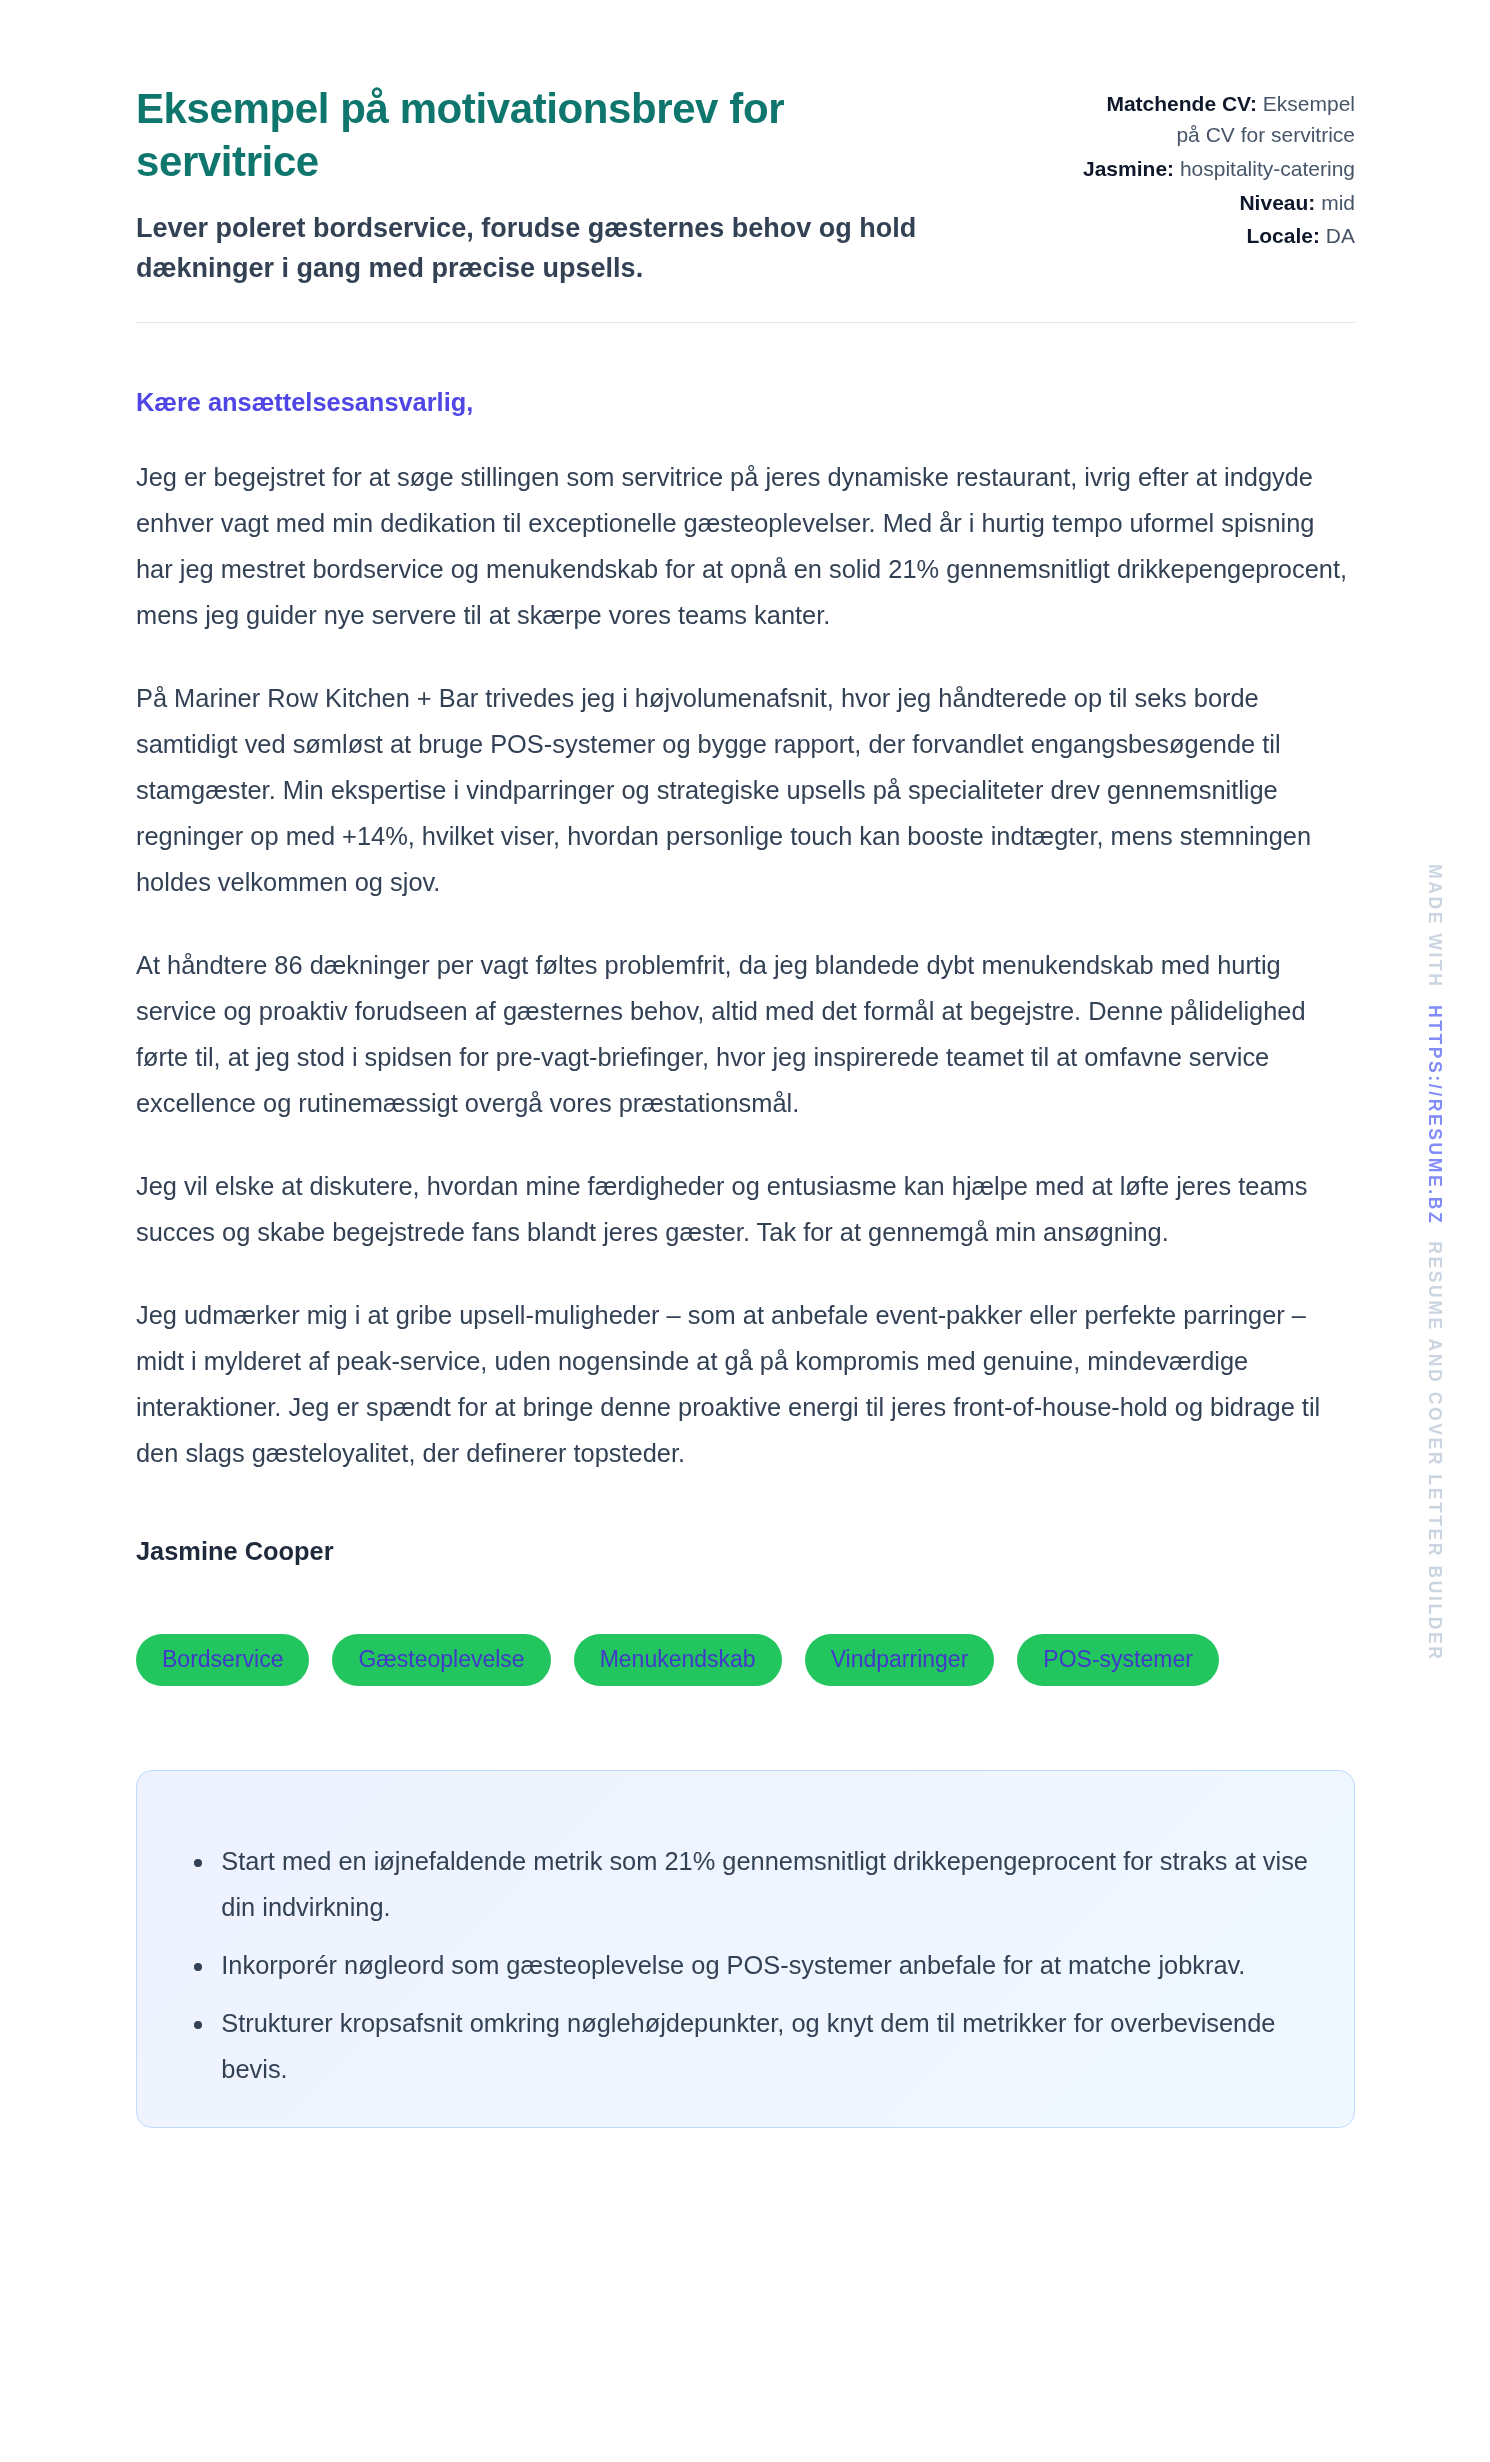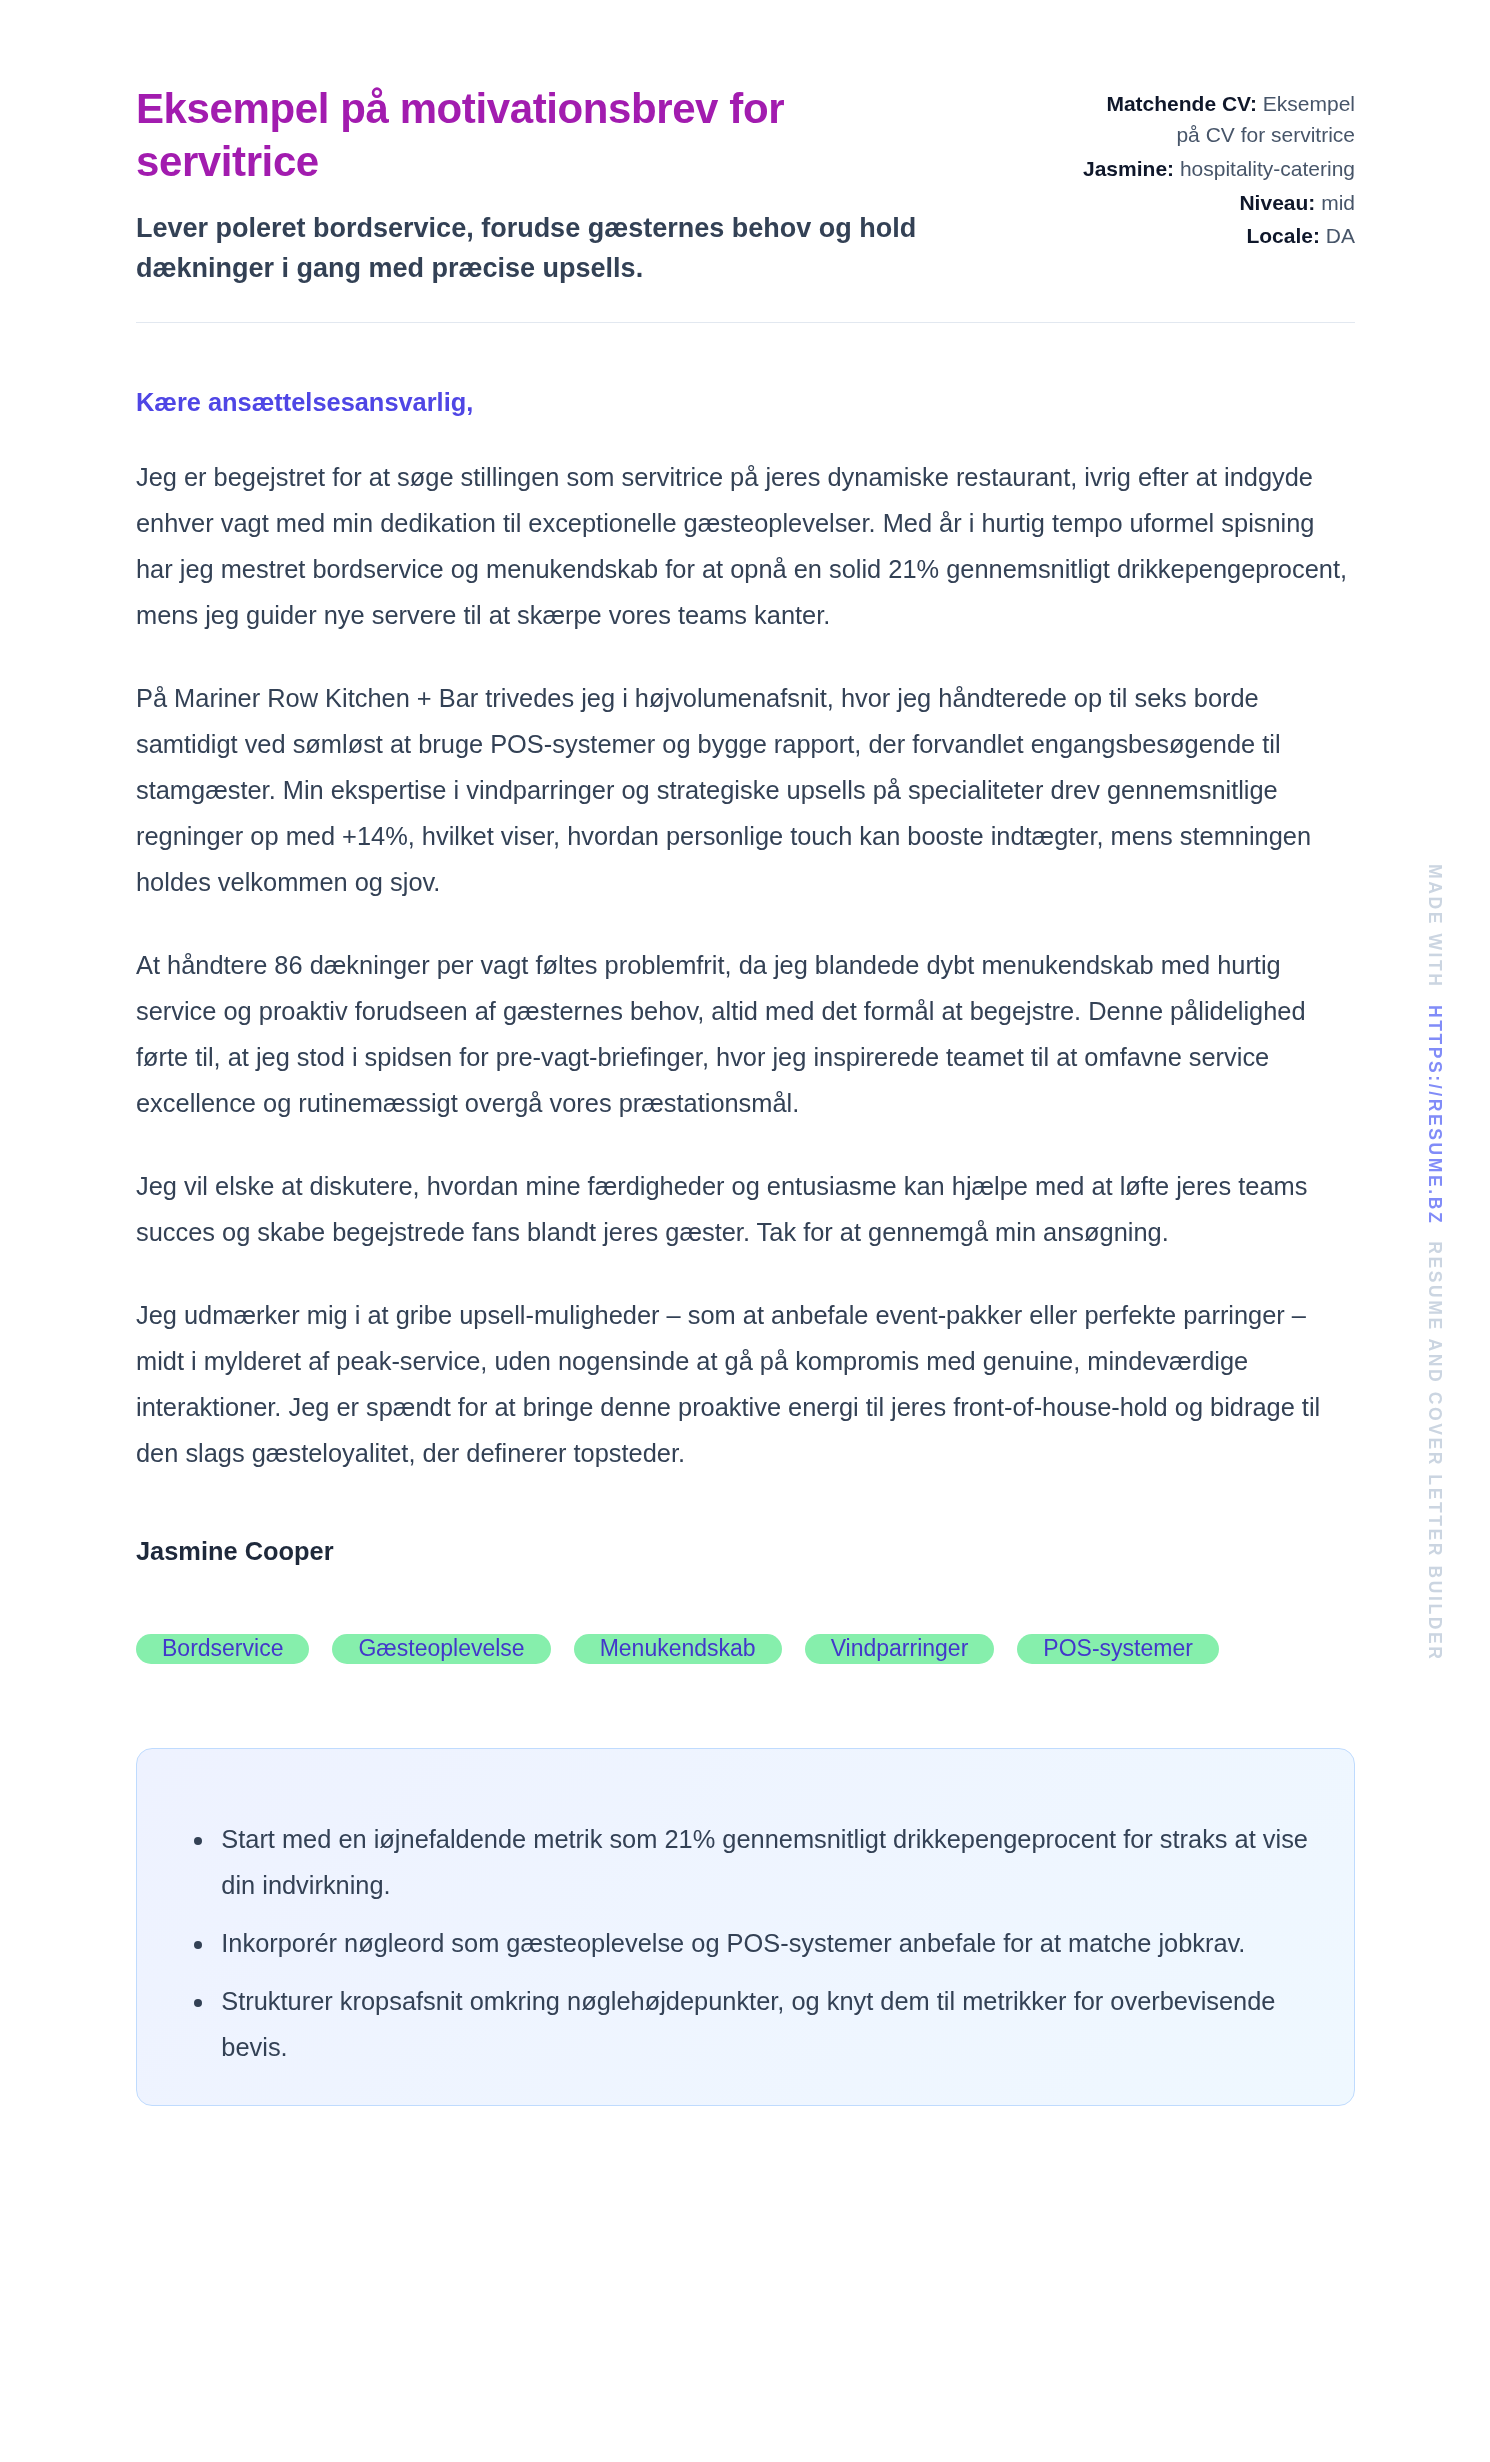--- a/index.html
+++ b/index.html
@@ -12,21 +12,21 @@
     color: #334155;
     position: relative;
   }
   .page { padding: 83px 136px 53px 136px; }
 
   .header { display: flex; justify-content: space-between; align-items: flex-start; }
   .header-left { max-width: 877px; }
   .title {
     margin: 0; max-width: 807px;
     font-size: 42px; line-height: 1.25; font-weight: bold;
-    color: #a21caf; letter-spacing: -0.4px;
+    color: #0f766e; letter-spacing: -0.4px;
   }
   .subtitle {
     margin: 21px 0 0 0; max-width: 868px;
     font-size: 27px; line-height: 1.48; font-weight: bold;
     color: #334155;
   }
   .meta {
     width: 274px; flex: none; text-align: right; padding-top: 5.3px;
     font-size: 21px; line-height: 1.48; color: #475569;
   }
@@ -36,23 +36,23 @@
   .divider { border: none; border-top: 1.8px solid #e2e8f0; margin: 33px 0 0 0; }
 
   .greeting { margin: 65px 0 0 0; font-size: 25.4px; font-weight: bold; color: #4f46e5; }
   .para { margin: 37px 0 0 0; font-size: 25.4px; line-height: 46px; color: #334155; max-width: 1221px; }
 
   .sig-name { margin: 61px 0 0 0; font-size: 25.4px; font-weight: bold; color: #1e293b; }
   .sig-title { margin: 19.3px 0 0 0; font-size: 25.4px; color: #475569; }
 
   .tags { margin-top: 68px; display: flex; flex-wrap: wrap; gap: 23px; }
   .tag {
-    background: #86efac; color: #4338ca;
+    background: #22c55e; color: #4338ca;
     font-size: 23px; line-height: 1.2;
-    padding: 1px 26px; border-radius: 876px;
+    padding: 12px 26px; border-radius: 876px;
     white-space: nowrap;
   }
 
   .tipbox {
     margin-top: 84px;
     background: linear-gradient(135deg, #eef2ff 0%, #eff8ff 100%);
     border: 0.9px solid #bfdbfe;
     border-radius: 16px;
     padding: 39px 42px 35px 42px;
   }

